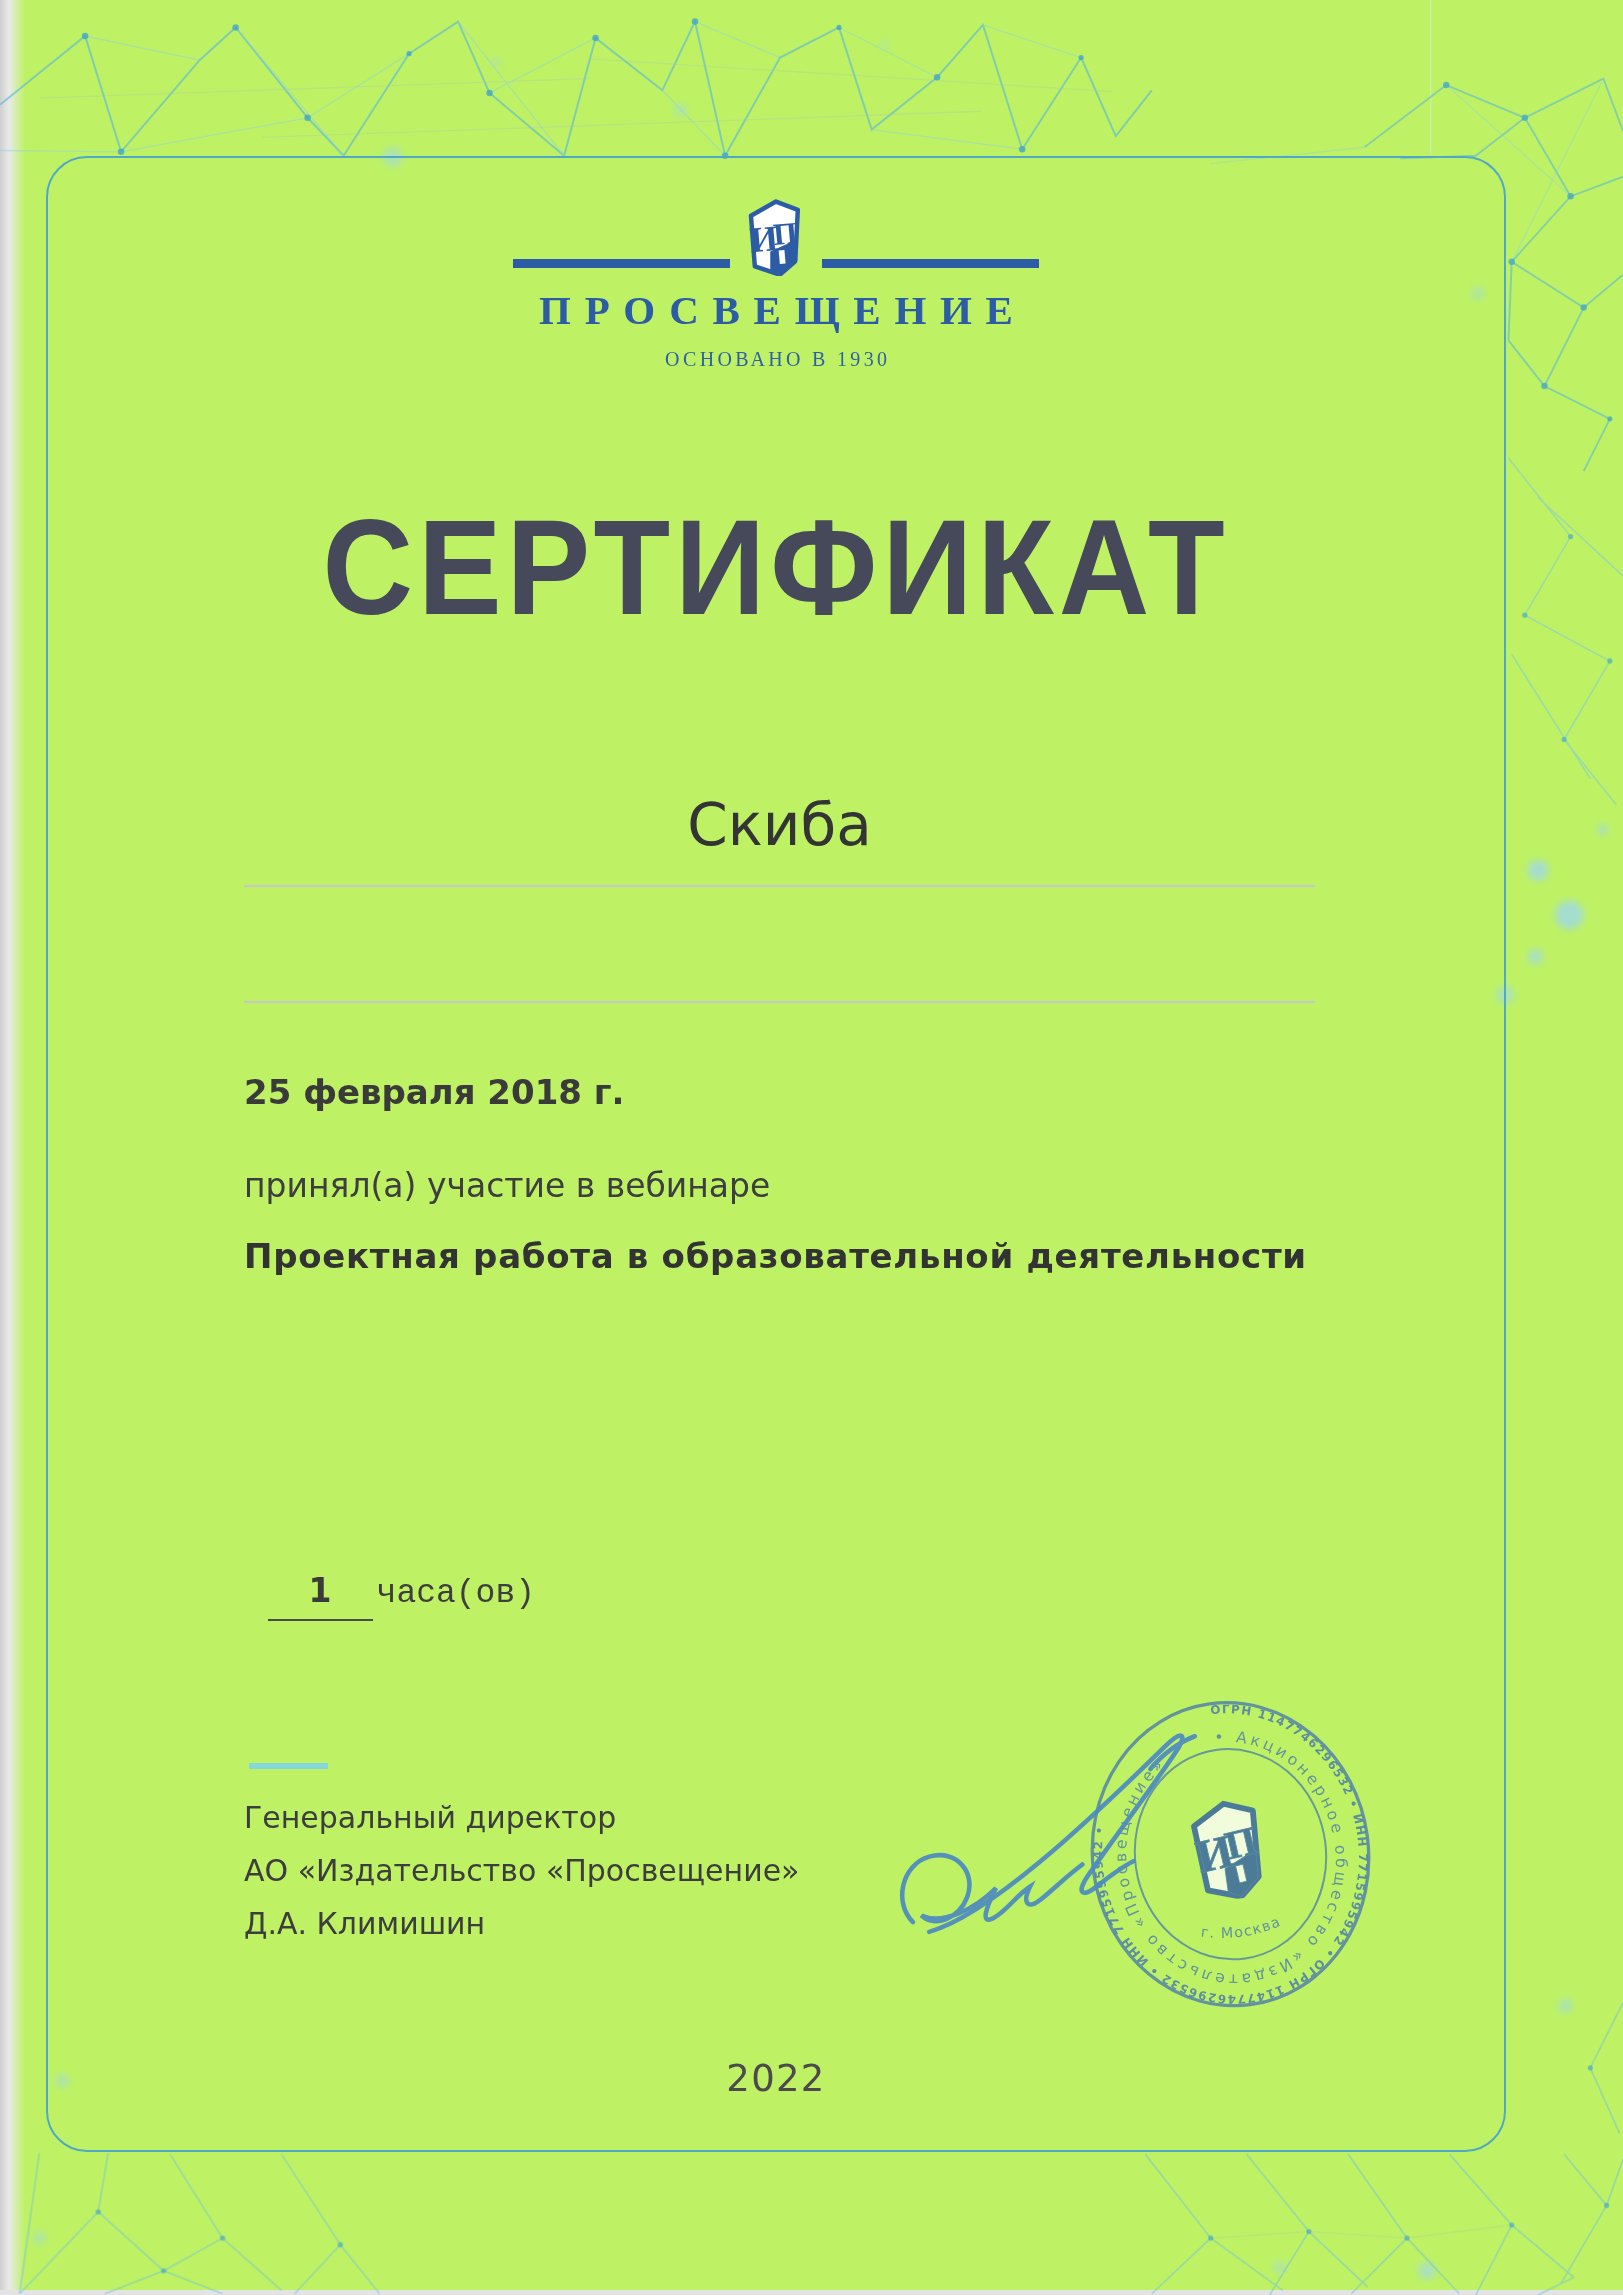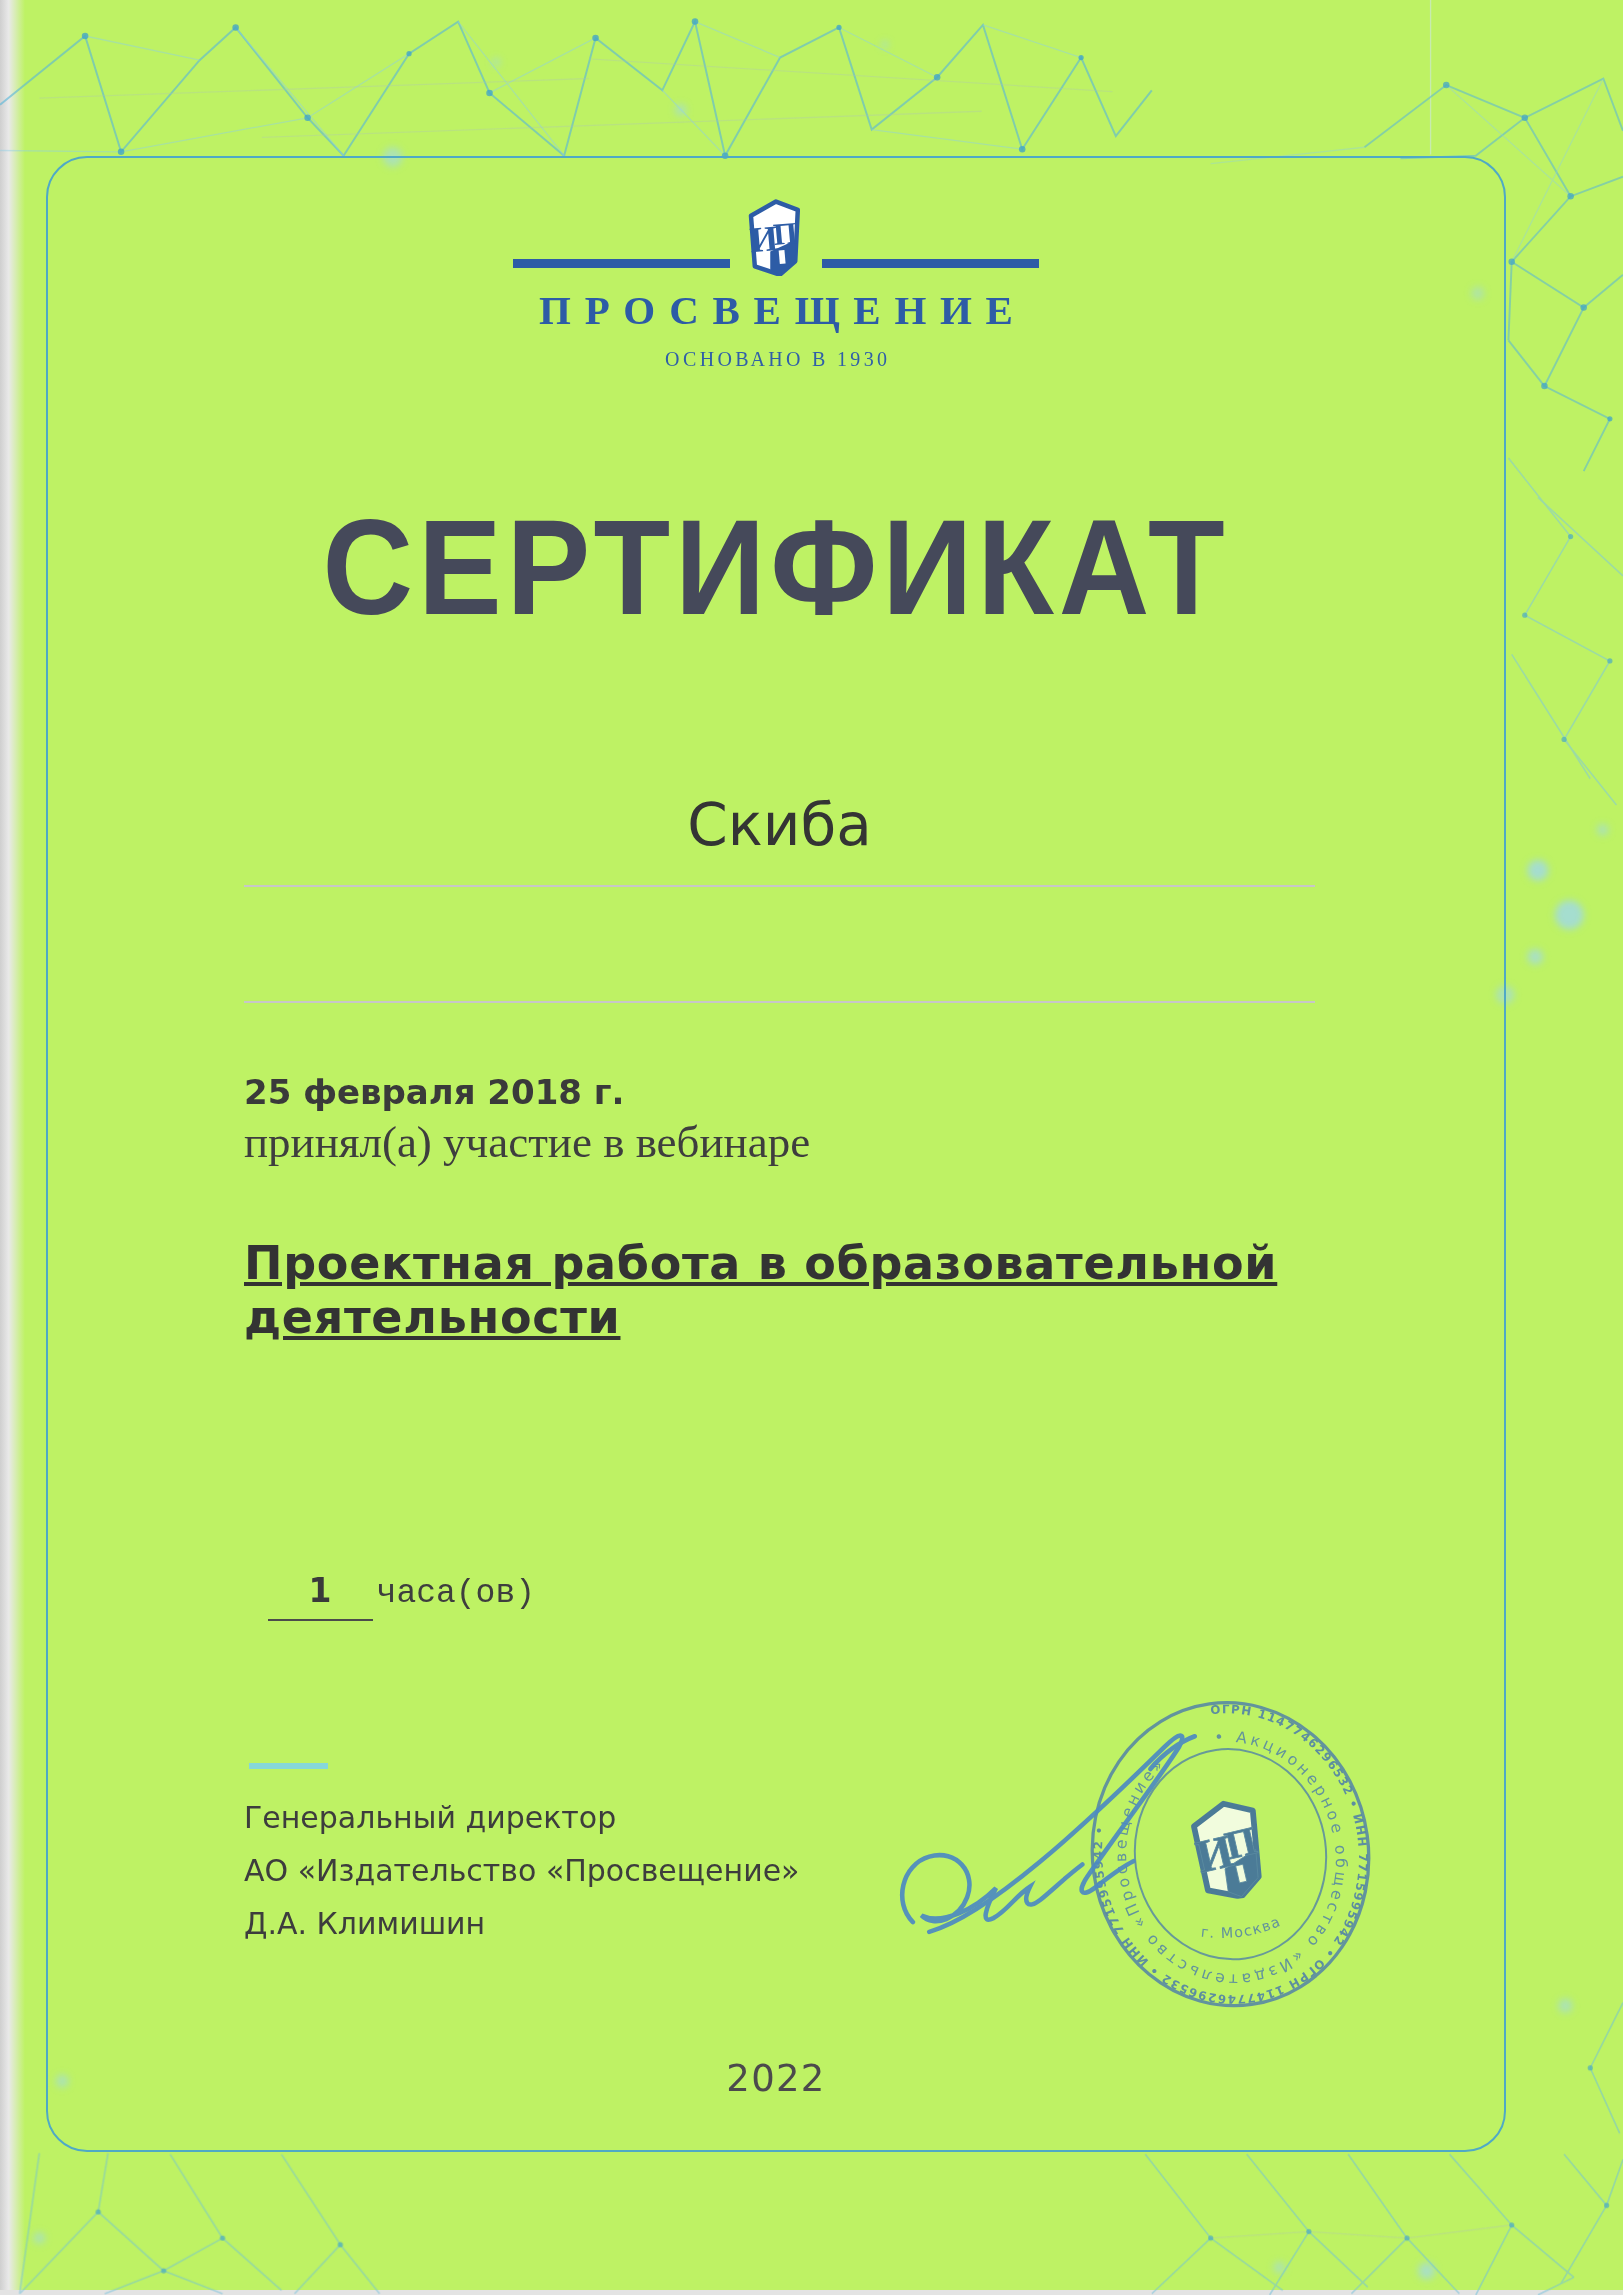--- a/index.html
+++ b/index.html
@@ -42,22 +42,22 @@
   .name{left:198px;width:1071px;position:absolute;text-align:center;
     font-size:58px;color:#343434;}
   .name-first{top:635px;}
   .name-second{top:759px;}
   .name-line{position:absolute;left:198px;width:1071px;height:2px;background:#c7c7c7;}
   .line-first{top:729px;}
   .line-second{top:845px;}
   
   .lefttext{position:absolute;left:198px;}
   .date{top:916px;font-size:34px;font-weight:bold;color:#3a3a3a;}
-  .participation{top:960px;font-size:45px;color:#3e3e3e;font-family:Liberation Serif, serif;}
-  .webinar{top:1080px;font-size:46px;font-weight:bold;color:#333333;letter-spacing:0.7px;text-decoration:underline;}
+  .participation{top:1010px;font-size:33px;color:#3e3e3e;}
+  .webinar{top:1080px;font-size:34px;font-weight:bold;color:#333333;letter-spacing:0.7px;}
   
   .duration{top:1415px;display:flex;align-items:baseline;font-size:33px;color:#3e3e3e;}
   .duration .blank{
     display:inline-block;width:105px;margin-left:23.6px;text-align:center;
     font-weight:bold;color:#3a3a3a;border-bottom:2.6px solid #4c4c4c;padding-bottom:9.2px;
   }
   .duration .unit{margin-left:4px;font-family:Liberation Mono, monospace;}
   
   .accent-dash{position:absolute;left:203px;top:1607px;width:79px;height:5.9px;
     background:#7fd4e6;opacity:.9;}

